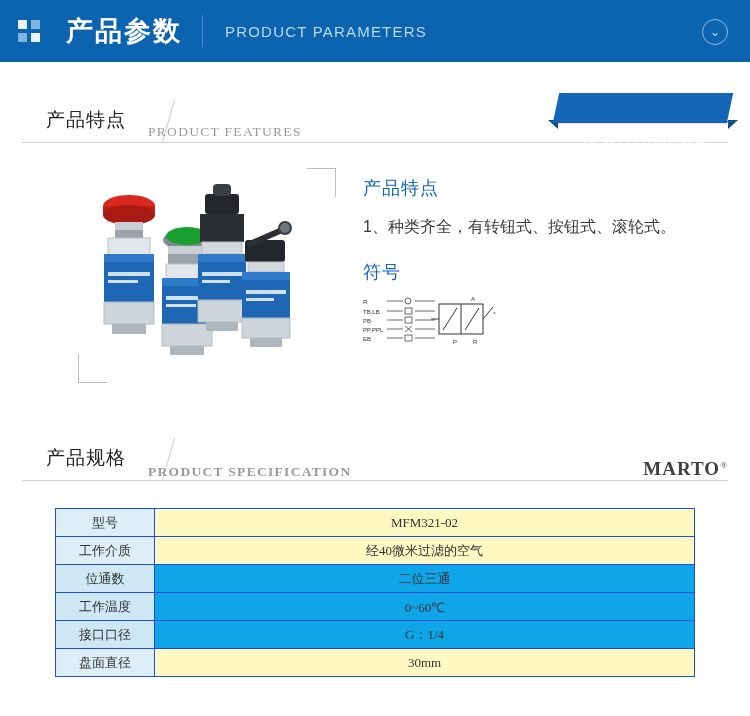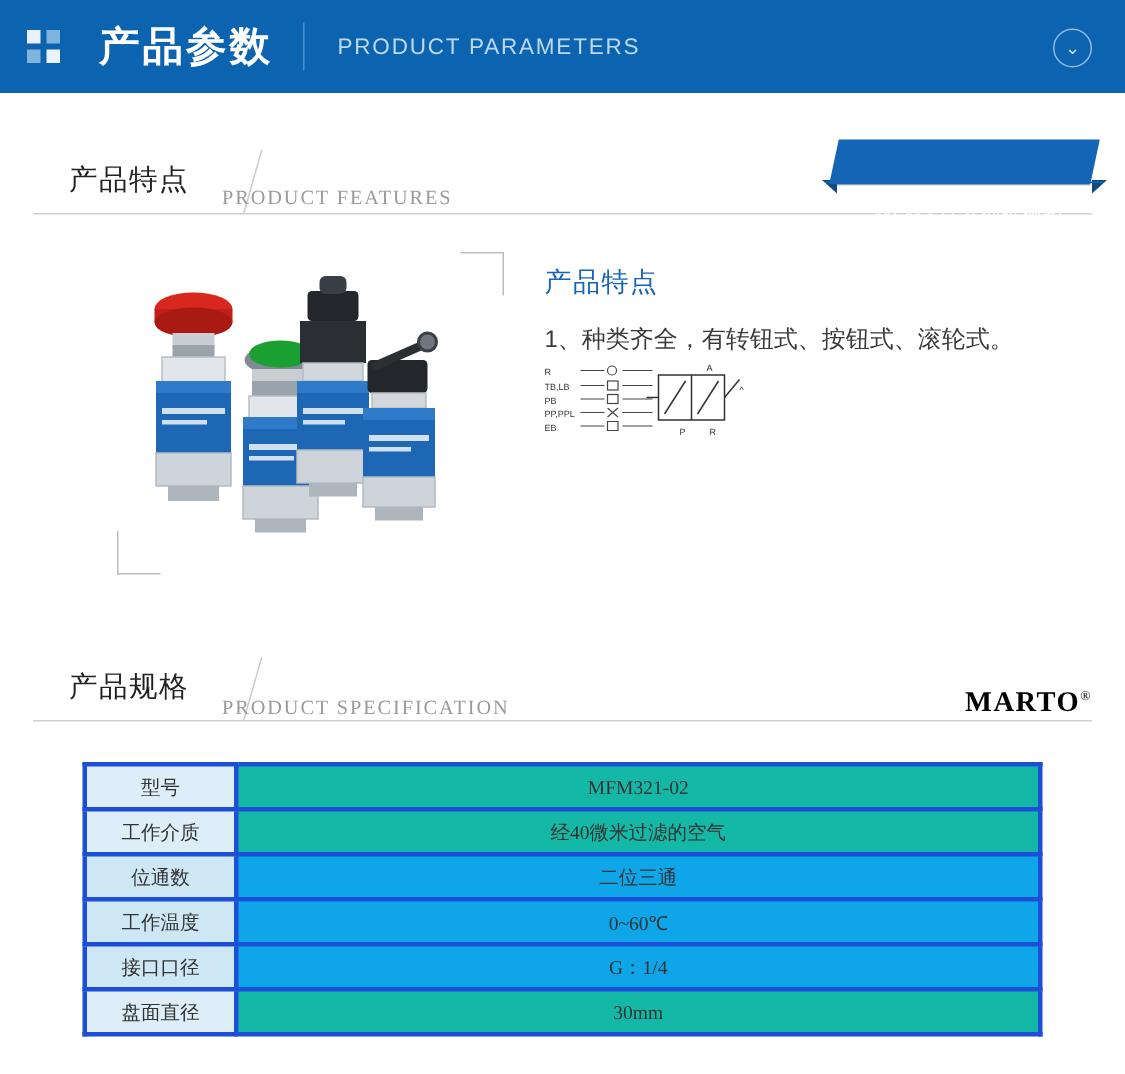--- a/index.html
+++ b/index.html
@@ -118,41 +118,41 @@
   }
   .sym-h{
     font-size:18px;color:#1565b6;letter-spacing:1px;margin:20px 0 10px 0;font-weight:normal;
   }
   .sym-wrap{position:relative;width:200px;height:62px;}
 
   
   #spec-sec{top:438px;}
   #spec-sec .sec-tab{position:absolute;left:22px;top:0;}
   #spec-sec .sec-line{top:42px;}
-  #spec-sec .sec-en{left:148px;top:26px;}
+  #spec-sec .sec-en{left:148px;top:26px;font-weight:bold;}
   .brand{
     position:absolute;right:22px;top:20px;
-    color:#000000;font-size:19px;font-weight:bold;letter-spacing:1px;
+    color:#404040;font-size:19px;font-weight:bold;letter-spacing:1px;
     font-family:"Liberation Serif", serif;
   }
   .brand sup{font-size:9px;font-weight:normal;}
 
   
   table.spec{
     position:absolute;left:55px;top:508px;width:640px;
     border-collapse:collapse;
     font-size:13px;color:#333;
   }
   table.spec td{
-    border:3px solid #1d4ed8;
+    border:1px solid #1d4ed8;
     height:25px;text-align:center;vertical-align:middle;
     font-family:"Liberation Serif", serif;
   }
   table.spec td.k{width:96px;background:#ddeef8;}
-  table.spec td.v{background:#14b8a6;}
+  table.spec td.v{background:#fef9c3;}
   table.spec tr.alt td.k{background:#cde7f5;}
   table.spec tr.alt td.v{background:#0ea5e9;}
   sup{font-size:8px;}
 </style>
 </head>
 <body>
 
 <div class="header">
   <div class="hdr-squares">
     <i class="s1"></i>
@@ -241,20 +241,21 @@
       <rect x="160" y="150" width="48" height="20" fill="#cdd4da" stroke="#b3bac1"></rect>
       <rect x="168" y="170" width="32" height="9" fill="#aeb6bd"></rect>
     </g>
   </svg>
 </div>
 
 <div class="feat-text">
   <h3 class="feat-h">产品特点</h3>
   <div class="feat-li">1、种类齐全，有转钮式、按钮式、滚轮式。</div>
 
+  <h3 class="sym-h">符号</h3>
   <div class="sym-wrap">
     <svg width="200" height="62" viewBox="0 0 200 62">
       <g font-family="Liberation Sans, sans-serif" font-size="6" fill="#333">
         <text x="0" y="10">R</text>
         <text x="0" y="20">TB,LB</text>
         <text x="0" y="29">PB</text>
         <text x="0" y="38">PP,PPL</text>
         <text x="0" y="47">EB</text>
       </g>
 

